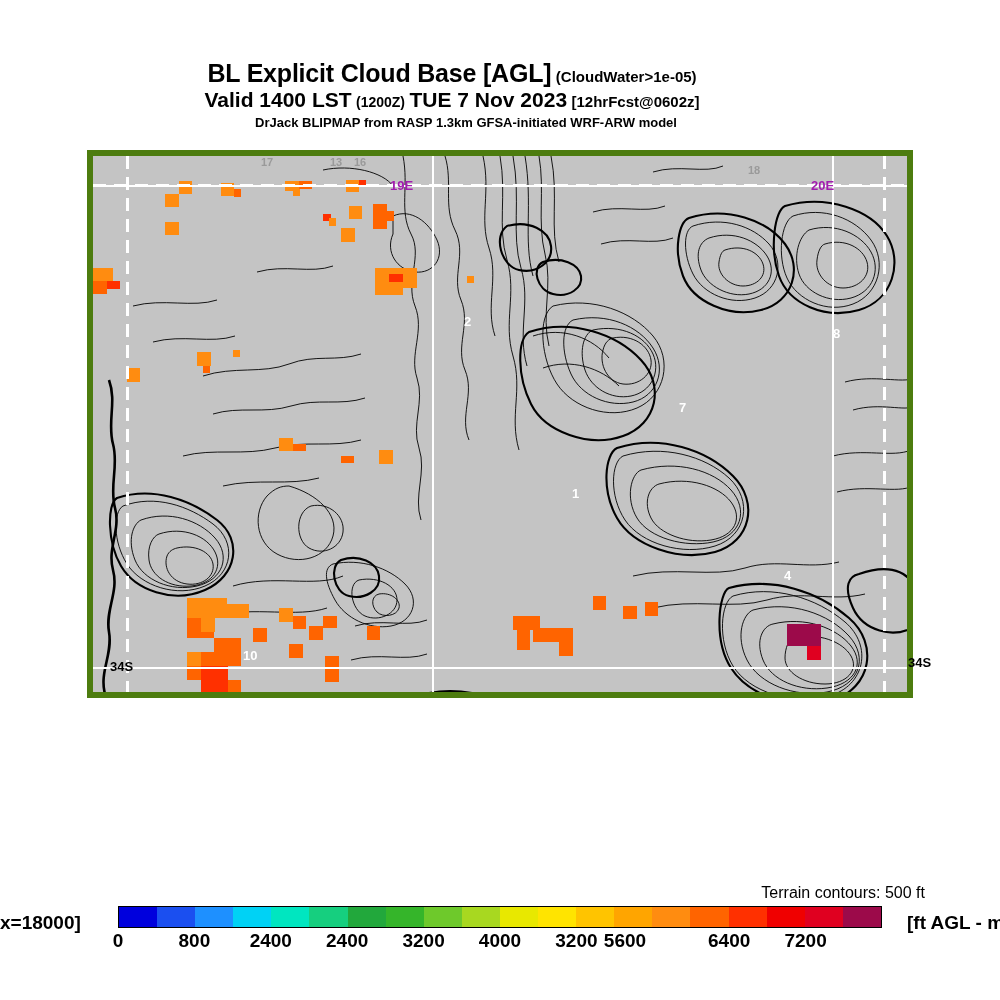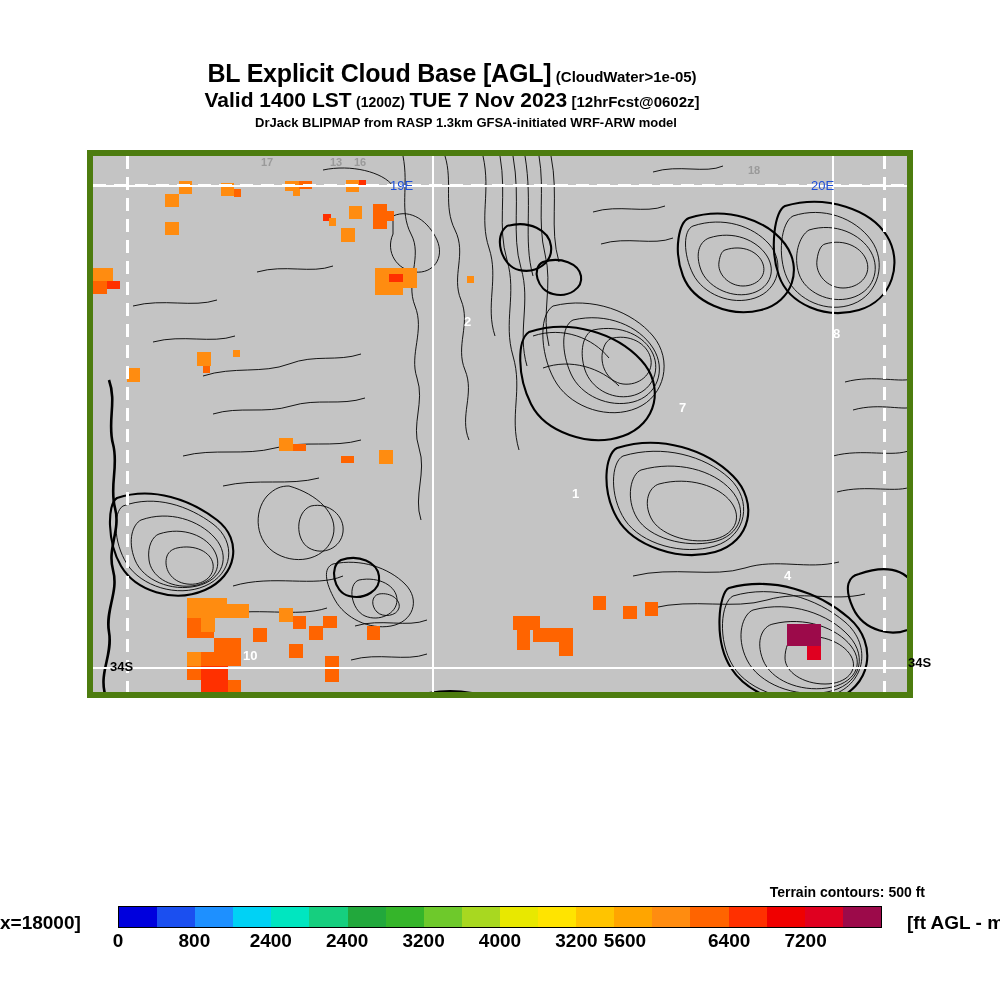--- a/index.html
+++ b/index.html
@@ -23,28 +23,28 @@
              border:6px solid #4d7c0f;background:#c4c4c4;overflow:hidden;box-sizing:border-box;}
   #map-canvas{position:absolute;left:0;top:0;width:822px;height:726px;}
 
   
   .dash-h{position:absolute;height:3px;left:0;right:0;
      background:repeating-linear-gradient(to right,#fff 0 13px,transparent 13px 21px);}
   .dash-v{position:absolute;width:3px;top:0;bottom:0;
      background:repeating-linear-gradient(to bottom,#fff 0 13px,transparent 13px 21px);}
 
   
-  .maplbl{position:absolute;font-size:13px;font-weight:normal;color:#1d4ed8;white-space:nowrap;}
+  .maplbl{position:absolute;font-size:13px;font-weight:bold;color:#a21caf;white-space:nowrap;}
   .maplbl-w{position:absolute;font-size:13px;font-weight:bold;color:#ffffff;white-space:nowrap;}
   .maplbl-g{position:absolute;font-size:11px;font-weight:bold;color:#9a9a9a;white-space:nowrap;}
 
   
   .edgelbl{position:absolute;font-size:13px;font-weight:bold;color:#000;white-space:nowrap;}
 
-  #terrain-note{position:absolute;right:75px;top:884px;font-size:14px;font-weight:bold;white-space:nowrap;}
+  #terrain-note{position:absolute;right:75px;top:884px;font-size:16px;font-weight:normal;white-space:nowrap;}
 
   
   #cbar-wrap{position:absolute;left:118px;top:906px;width:764px;height:22px;
              border:1px solid #000;box-sizing:border-box;display:flex;}
   #cbar-wrap div{flex:1 1 0;height:100%;}
   #cbar-ticks{position:absolute;left:118px;top:930px;width:764px;height:24px;}
   #cbar-ticks span{position:absolute;font-size:19px;font-weight:bold;
                    transform:translateX(-50%);white-space:nowrap;}
   #cbar-left{position:absolute;left:0px;top:912px;font-size:19px;font-weight:bold;white-space:nowrap;}
   #cbar-right{position:absolute;left:907px;top:912px;font-size:19px;font-weight:bold;white-space:nowrap;}

